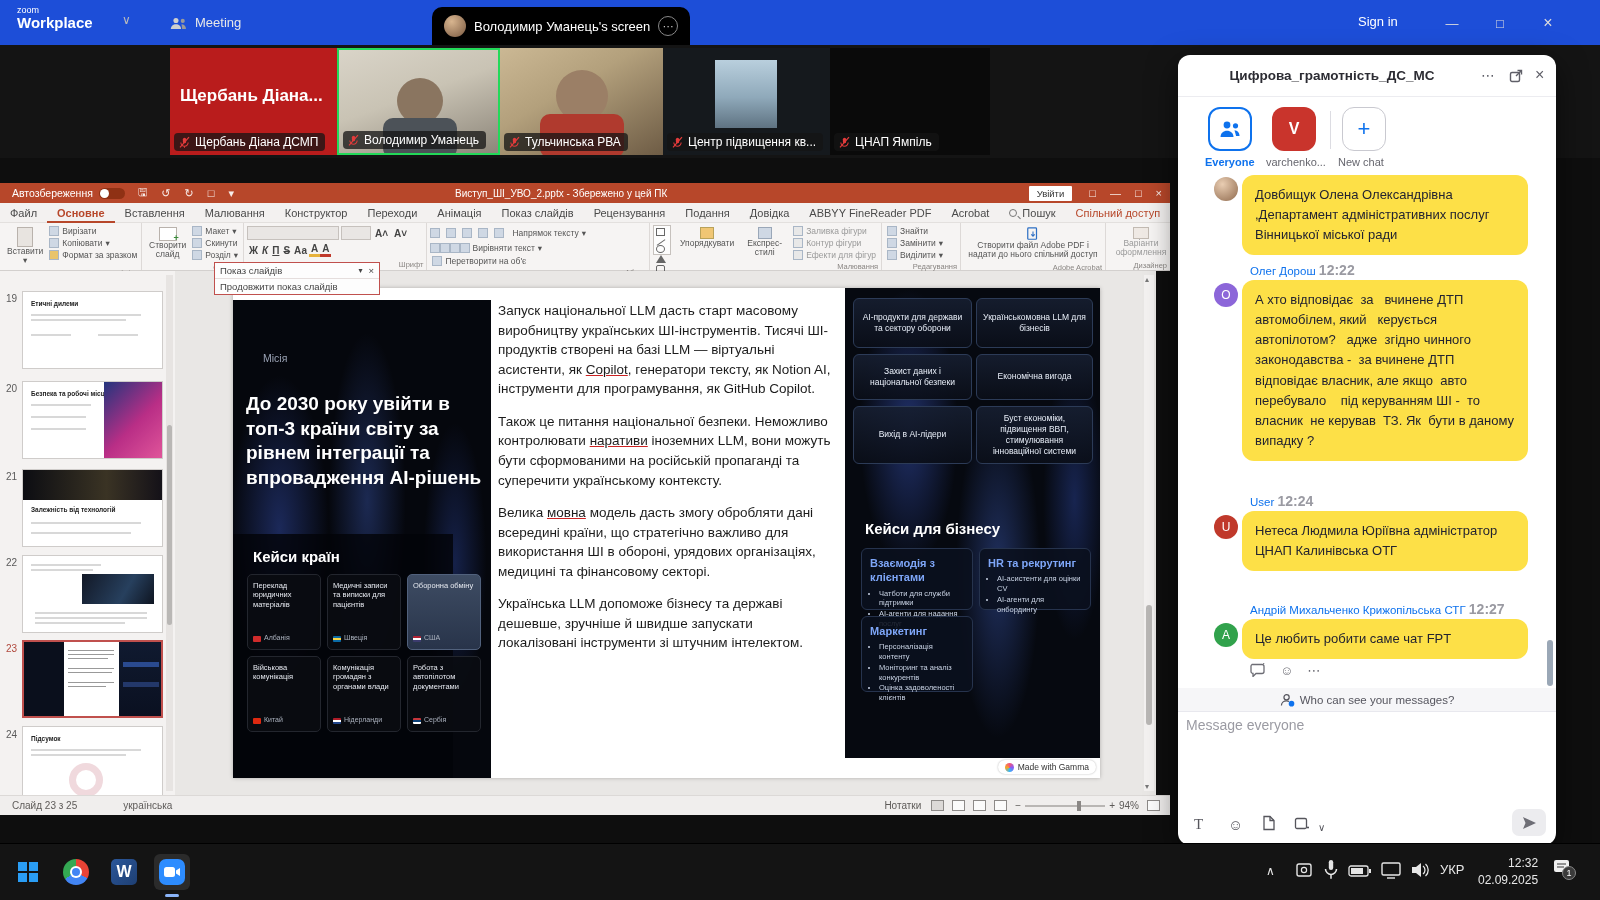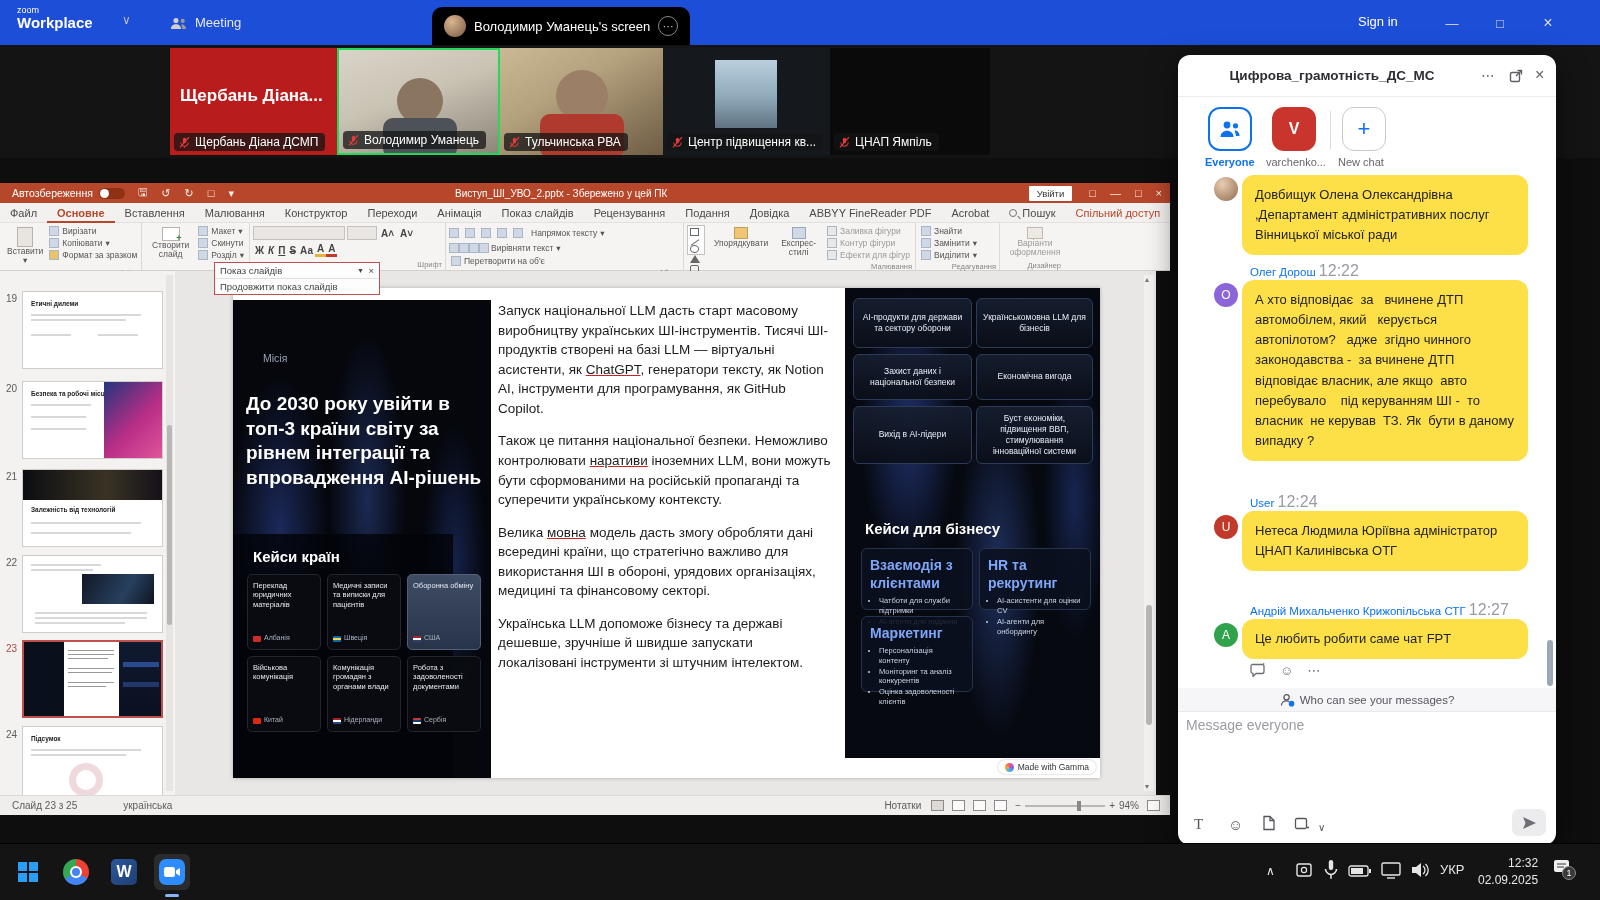--- a/index.html
+++ b/index.html
@@ -60,42 +60,42 @@
   .colLbot{position:absolute;left:0;top:234px;width:220px;height:244px;background:rgba(3,4,8,.82)}
   .colR{position:absolute;left:612px;top:0;width:255px;height:470px;background:
     radial-gradient(70px 200px at 25% 30%,rgba(64,96,214,.45),transparent 70%),
     radial-gradient(60px 240px at 60% 60%,rgba(80,120,240,.35),transparent 70%),
     radial-gradient(45px 200px at 90% 45%,rgba(56,88,200,.35),transparent 70%),#060910}
   .ccard{position:absolute;width:74px;height:76px;background:rgba(10,12,18,.9);border:1px solid #23262e;border-radius:5px;padding:6px 5px;font-size:7.5px;color:#e6e9f0;line-height:1.25}
   .cflag{position:absolute;left:5px;bottom:6px;display:flex;align-items:center;gap:3px;font-size:7px;color:#aab1bd}
   .fdot{width:8px;height:6px;border-radius:1px;flex:0 0 auto}
   .gcard{position:absolute;background:linear-gradient(180deg,rgba(22,30,48,.92),rgba(10,14,24,.92));border:1px solid #2c3b57;border-radius:6px;display:flex;align-items:center;justify-content:center;text-align:center;font-size:8.5px;color:#e8eef8;padding:4px;line-height:1.3}
   .bcard{position:absolute;background:rgba(10,16,30,.88);border:1px solid #26334d;border-radius:6px;padding:7px 8px;line-height:1.3}
-  .bcard h4{font-size:14px;color:#7ea6f8;font-weight:bold;margin-bottom:4px}
+  .bcard h4{font-size:11px;color:#7ea6f8;font-weight:bold;margin-bottom:4px}
   .bcard li{font-size:7.5px;color:#c9d3e4;margin-left:9px;margin-bottom:1px}
   .mid{position:absolute;left:258px;top:0;width:354px;height:490px;background:#fff;padding:13px 12px 0 7px;color:#1c1c1c;font-size:13.5px;line-height:1.45}
   .mid p{margin-bottom:13px}
   .sp{text-decoration:underline;text-decoration-color:#cc2222}
   .gbadge{position:absolute;right:4px;bottom:4px;background:#fff;border-radius:8px;padding:2px 7px;display:flex;align-items:center;gap:4px;font-size:8.5px;color:#333;box-shadow:0 0 2px rgba(0,0,0,.3)}
   .gdot{width:9px;height:9px;border-radius:50%;background:conic-gradient(#f5537b,#8a5cf6,#37b7f5,#f5a623,#f5537b)}
 
   
   .statusbar{left:0;top:795px;width:1170px;height:20px;background:#f0eeed;border-top:1px solid #dcd9d7;display:flex;align-items:center;font-size:10px;color:#5d5a58}
   .vicon{width:13px;height:11px;border:1px solid #8d8a88;margin:0 4px;background:#fbfbfb}
 
   
   .chat{left:1178px;top:55px;width:378px;height:790px;background:#fff;border-radius:12px;box-shadow:0 10px 30px rgba(0,0,0,.55);color:#1f1f28;overflow:hidden}
   .chathead{height:42px;display:flex;align-items:center;border-bottom:1px solid #ececf0;position:relative}
   .chattitle{position:absolute;left:0;right:70px;text-align:center;font-size:13.5px;font-weight:bold;color:#2c2c33}
   .hicon{position:absolute;top:12px;color:#5f5f68;font-size:14px;line-height:16px}
   .tavatar{position:absolute;top:52px;width:44px;height:44px;border-radius:12px;display:flex;align-items:center;justify-content:center}
   .tlabel{position:absolute;top:101px;font-size:11px;color:#66666e;white-space:nowrap}
   .bubble{position:absolute;left:64px;width:286px;background:#fde047;border-radius:12px;padding:10px 13px;font-size:13px;line-height:1.55;color:#232330}
   .sender{position:absolute;left:72px;font-size:11.5px;color:#0e72ed;white-space:nowrap}
-  .stime{color:#9a9aa2;font-size:16px;font-weight:normal}
+  .stime{color:#9a9aa2;font-size:14px;font-weight:bold}
   .mavatar{position:absolute;left:36px;width:24px;height:24px;border-radius:50%;color:#fff;font-size:12px;display:flex;align-items:center;justify-content:center}
   .privacy{position:absolute;left:0;right:0;top:633px;height:24px;background:#f6f6f8;border-bottom:1px solid #e8e8ee;display:flex;align-items:center;justify-content:center;gap:5px;font-size:11.5px;color:#55555e}
   .msginput{position:absolute;left:8px;top:662px;width:360px;height:80px;border:none;resize:none;outline:none;font-family:"Liberation Sans","DejaVu Sans",sans-serif;font-size:14px;color:#333}
   .msginput::placeholder{color:#9b9ba3}
   .ctool{position:absolute;bottom:12px;color:#55555c;font-size:15px}
 
   
   .taskbar{left:0;top:843px;width:1600px;height:57px;background:#141414;border-top:1px solid #000}
   .tbicon{position:absolute;top:10px;width:36px;height:36px;border-radius:6px;display:flex;align-items:center;justify-content:center}
   .trayico{color:#e6e6e6}
@@ -384,20 +384,30 @@
         <span class="ric"></span>
         <span>Замінити</span>
         <span>▾</span>
       </div>
     <div class="rbtn">
         <span class="ric"></span>
         <span>Виділити</span>
         <span>▾</span>
       </div>
     <div class="rgl">Редагування</div>
+  </div>
+  <div class="rgroup" style="width:146px">
+    <div class="bigbtn" style="margin:0 auto">
+      <svg width="14" height="14" viewBox="0 0 16 16">
+          <rect x="2" y="1" width="10" height="13" rx="1" fill="none" stroke="#2d6fc4" stroke-width="1.4"></rect>
+          <path d="M8 5v5M6 8.5 8 10.5 10 8.5" stroke="#2d6fc4" stroke-width="1.2" fill="none"></path>
+        </svg>
+      <span style="white-space:normal;width:130px">Створити файл Adobe PDF і надати до нього спільний доступ</span>
+    </div>
+    <div class="rgl">Adobe Acrobat</div>
   </div>
   <div class="rgroup" style="width:64px;border-right:none">
     <div class="bigbtn" style="margin:0 auto;color:#9a9a9a">
       <div style="width:16px;height:12px;background:#efe9e4;border:1px solid #c2bab2"></div>
       <span style="white-space:normal;width:56px">Варіанти оформлення</span>
     </div>
     <div class="rgl">Дизайнер</div>
   </div>
 </div>
 
@@ -493,29 +503,29 @@
               <span>США</span>
             </span></div>
         <div class="ccard" style="left:14px;top:122px"><span>Військова комунікація</span><span class="cflag">
               <span class="fdot" style="background:#de2910"></span>
               <span>Китай</span>
             </span></div>
         <div class="ccard" style="left:94px;top:122px"><span>Комунікація громадян з органами влади</span><span class="cflag">
               <span class="fdot" style="background:linear-gradient(#ae1c28 33%,#fff 33%,#fff 66%,#21468b 66%)"></span>
               <span>Нідерланди</span>
             </span></div>
-        <div class="ccard" style="left:174px;top:122px"><span>Робота з задоволеності документами</span><span class="cflag">
+        <div class="ccard" style="left:174px;top:122px"><span>Робота з автопілотом документами</span><span class="cflag">
               <span class="fdot" style="background:linear-gradient(#c6363c 33%,#0c4076 33%,#0c4076 66%,#fff 66%)"></span>
               <span>Сербія</span>
             </span></div>
       </div>
     </div>
 
     <div class="mid">
-      <p><span>Запуск національної LLM дасть старт масовому виробництву українських ШІ-інструментів. Тисячі ШІ-продуктів створені на базі LLM — віртуальні асистенти, як </span><span class="sp">ChatGPT</span><span>, генератори тексту, як Notion AI, інструменти для програмування, як GitHub Copilot.</span></p>
+      <p><span>Запуск національної LLM дасть старт масовому виробництву українських ШІ-інструментів. Тисячі ШІ-продуктів створені на базі LLM — віртуальні асистенти, як </span><span class="sp">Copilot</span><span>, генератори тексту, як Notion AI, інструменти для програмування, як GitHub Copilot.</span></p>
       <p><span>Також це питання національної безпеки. Неможливо контролювати </span><span class="sp">наративи</span><span> іноземних LLM, вони можуть бути сформованими на російській пропаганді та суперечити українському контексту.</span></p>
       <p><span>Велика </span><span class="sp">мовна</span><span> модель дасть змогу обробляти дані всередині країни, що стратегічно важливо для використання ШІ в обороні, урядових організаціях, медицині та фінансовому секторі.</span></p>
       <p><span>Українська LLM допоможе бізнесу та державі дешевше, зручніше й швидше запускати локалізовані інструменти зі штучним інтелектом.</span></p>
     </div>
 
     <div class="colR">
       <div class="gcard" style="left:8px;top:10px;width:119px;height:50px">
           <span>AI-продукти для держави та сектору оборони</span>
         </div>
       <div class="gcard" style="left:131px;top:10px;width:117px;height:50px">

